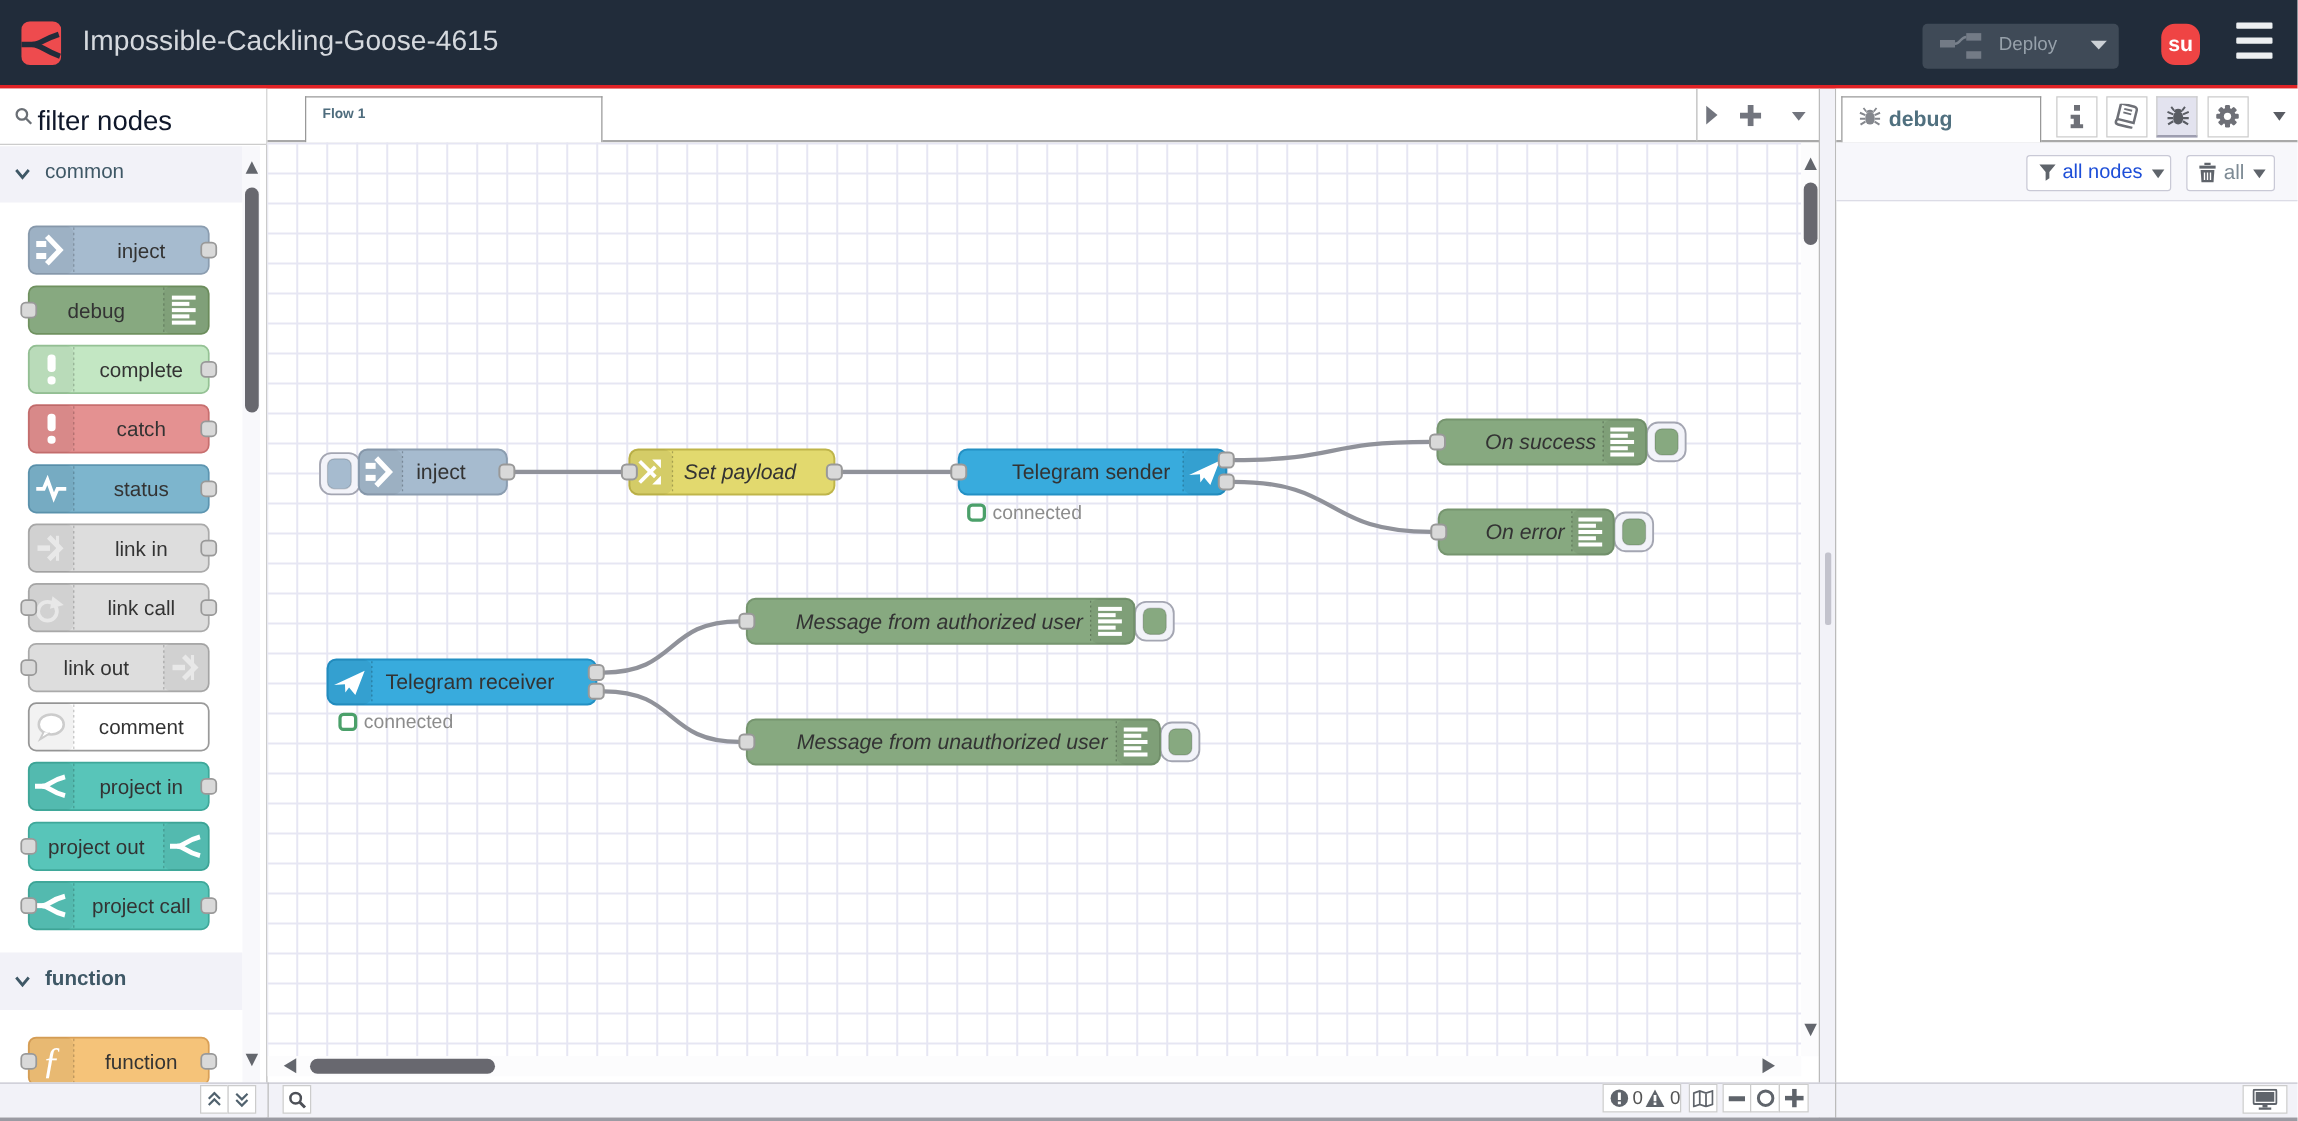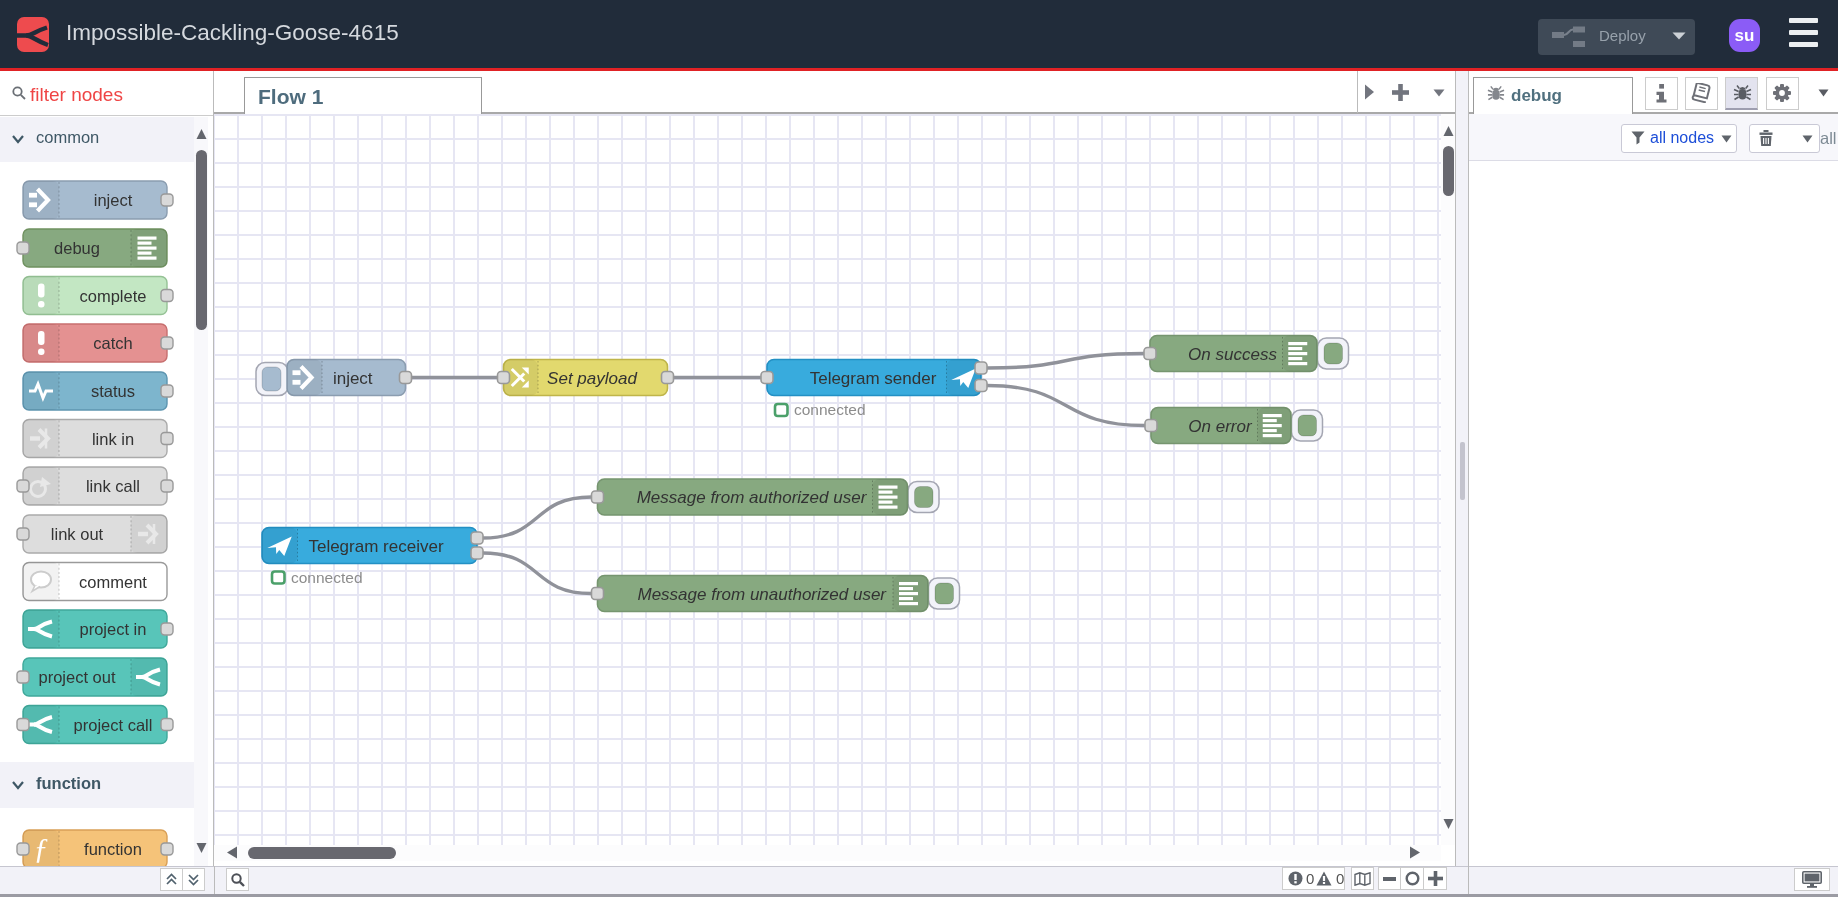--- a/index.html
+++ b/index.html
@@ -24,35 +24,35 @@
  <rect x="0" y="7" width="12" height="6" fill="#79818c" opacity="0.9"></rect>
  <rect x="21" y="1.5" width="12" height="6" fill="#79818c" opacity="0.9"></rect>
  <rect x="21" y="16" width="12" height="6" fill="#79818c" opacity="0.9"></rect>
  <path d="M12 10 C16.5 10 16.5 4.5 21 4.5" stroke="#79818c" stroke-width="2" fill="none"></path>
 </svg>
 <div class="abs" style="left:1599px;top:27px;font-size:15px;color:#97a1ab;">Deploy</div>
 <svg class="abs" style="left:1672px;top:32px" width="14" height="8" viewBox="0 0 14 8">
  <path d="M0.5 0.5 L7 7.5 L13.5 0.5 Z" fill="#ccd1d6"></path>
 </svg>
 
-<div class="abs" style="left:1729px;top:19px;width:31px;height:33px;border-radius:11px;background:#8b5cf6;color:#fff;
+<div class="abs" style="left:1729px;top:19px;width:31px;height:33px;border-radius:11px;background:#ef4444;color:#fff;
  font-size:17px;font-weight:bold;text-align:center;line-height:33px;">su</div>
 
 <div class="abs" style="left:1789px;top:18px;width:29px;height:5px;background:#eceff1;border-radius:1px"></div>
 <div class="abs" style="left:1789px;top:30px;width:29px;height:5px;background:#eceff1;border-radius:1px"></div>
 <div class="abs" style="left:1789px;top:42px;width:29px;height:5px;background:#eceff1;border-radius:1px"></div>
 
 <div class="abs" style="left:0;top:71px;width:214px;height:823px;background:#fff;border-right:1px solid #bbb;"></div>
 
 <div class="abs" style="left:0;top:71px;width:213px;height:45px;background:#fff;border-bottom:1px solid #ccc;"></div>
 <svg class="abs" style="left:12px;top:86px" width="14" height="14" viewBox="0 0 14 14">
  <circle cx="5.5" cy="5.5" r="4.2" stroke="#6a6f75" stroke-width="1.8" fill="none"></circle>
  <line x1="8.8" y1="8.8" x2="13" y2="13" stroke="#6a6f75" stroke-width="1.8"></line>
 </svg>
-<div class="abs" style="left:30px;top:84px;font-size:19px;color:#ef4444;">filter nodes</div>
+<div class="abs" style="left:30px;top:84px;font-size:22px;color:#0f172a;">filter nodes</div>
 
 <div class="abs" style="left:0;top:117px;width:194px;height:45px;background:#f2f2f8;"></div>
 <svg class="abs" style="left:12px;top:134px" width="12" height="10" viewBox="0 0 12 10">
  <path d="M1 2 L6 8 L11 2" stroke="#3f5866" stroke-width="2.2" fill="none"></path>
 </svg>
 <div class="abs" style="left:36px;top:128px;font-size:16.5px;font-weight:normal;color:#3f5866;">common</div>
 <div class="abs" style="left:0;top:762px;width:194px;height:46px;background:#f2f2f8;"></div>
 <svg class="abs" style="left:12px;top:780px" width="12" height="10" viewBox="0 0 12 10">
  <path d="M1 2 L6 8 L11 2" stroke="#3f5866" stroke-width="2.2" fill="none"></path>
 </svg>
@@ -164,21 +164,21 @@
       <path d="M59 714 L59 750" stroke="rgba(0,0,0,0.18)" stroke-width="1.2" stroke-dasharray="2,2.2"></path>
       <rect x="23" y="713" width="36" height="38" rx="6" fill="rgba(0,0,0,0.05)"></rect>
       <text x="41.0" y="741.0" font-size="30" font-style="italic" font-family="Liberation Serif,serif" fill="#fff" text-anchor="middle">ƒ</text>
       <text x="113.0" y="738.0" font-size="16.5" fill="#333" text-anchor="middle">function</text>
       <rect x="17" y="726.0" width="12" height="12" rx="3.5" fill="#d9d9d9" stroke="#999" stroke-width="1.4"></rect>
       <rect x="161" y="726.0" width="12" height="12" rx="3.5" fill="#d9d9d9" stroke="#999" stroke-width="1.4"></rect>
     </svg>
 
 <div class="abs" style="left:214px;top:71px;width:1242px;height:43px;background:#fff;border-bottom:2px solid #a9a9a9;"></div>
 <div class="abs" style="left:244px;top:76.5px;width:238px;height:37.5px;background:#fff;border:1px solid #999;border-bottom:none;"></div>
-<div class="abs" style="left:258px;top:85px;font-size:21px;font-weight:bold;color:#4e6c7d;">Flow 1</div>
+<div class="abs" style="left:258px;top:85px;font-size:11px;font-weight:bold;color:#4e6c7d;">Flow 1</div>
 <div class="abs" style="left:1357px;top:71px;width:1px;height:42px;background:#bbb;"></div>
 <svg class="abs" style="left:1364px;top:84px" width="11" height="16" viewBox="0 0 11 16">
       <path d="M1 0.5 L10 8 L1 15.5 Z" fill="#72757e"></path>
     </svg>
 <svg class="abs" style="left:1392px;top:84px" width="17" height="17" viewBox="0 0 17 17">
       <rect x="6.2" y="0" width="4.6" height="17" fill="#72757e"></rect>
       <rect x="0" y="6.2" width="17" height="4.6" fill="#72757e"></rect>
     </svg>
 <svg class="abs" style="left:1433px;top:89px" width="12" height="8" viewBox="0 0 12 8">
       <path d="M0.5 0.5 L6 7.5 L11.5 0.5 Z" fill="#72757e"></path>
@@ -372,21 +372,21 @@
 <svg class="abs" style="left:1721px;top:135px" width="11" height="8" viewBox="0 0 11 8">
       <path d="M0.5 0.5 L5.5 7.5 L10.5 0.5 Z" fill="#5f646b"></path>
     </svg>
 <div class="abs" style="left:1749px;top:124px;width:71px;height:29px;background:#fff;border:1px solid #c9c9d6;border-radius:3px;"></div>
 <svg class="abs" style="left:1759px;top:130px" width="14" height="16" viewBox="0 0 14 16">
  <rect x="0.5" y="2.5" width="13" height="2.4" fill="#5f646b"></rect>
  <rect x="4.5" y="0" width="5" height="2" fill="#5f646b"></rect>
  <path d="M1.5 6 L12.5 6 L11.8 16 L2.2 16 Z" fill="#5f646b"></path>
  <path d="M4.6 8 L4.6 14 M7 8 L7 14 M9.4 8 L9.4 14" stroke="#fff" stroke-width="1.1"></path>
 </svg>
-<div class="abs" style="left:1779px;top:129px;font-size:16.5px;color:#7d8a94;margin-left:41px;">all</div>
+<div class="abs" style="left:1779px;top:129px;font-size:16.5px;color:#7d8a94;">all</div>
 <svg class="abs" style="left:1802px;top:135px" width="11" height="8" viewBox="0 0 11 8">
       <path d="M0.5 0.5 L5.5 7.5 L10.5 0.5 Z" fill="#5f646b"></path>
     </svg>
 
 <div class="abs" style="left:0;top:866px;width:1838px;height:28px;background:#f2f2f8;border-top:1px solid #c6c6d0;"></div>
 <div class="abs" style="left:214px;top:866px;width:1px;height:28px;background:#bbb;"></div>
 <div class="abs" style="left:1468px;top:866px;width:1px;height:28px;background:#bbb;"></div>
 <div class="abs" style="left:0;top:894px;width:1838px;height:3px;background:#9b9ba3;"></div>
 
 <div class="abs" style="left:160px;top:868px;width:23px;height:23px;background:#fff;border:1px solid #ccc;"></div>

